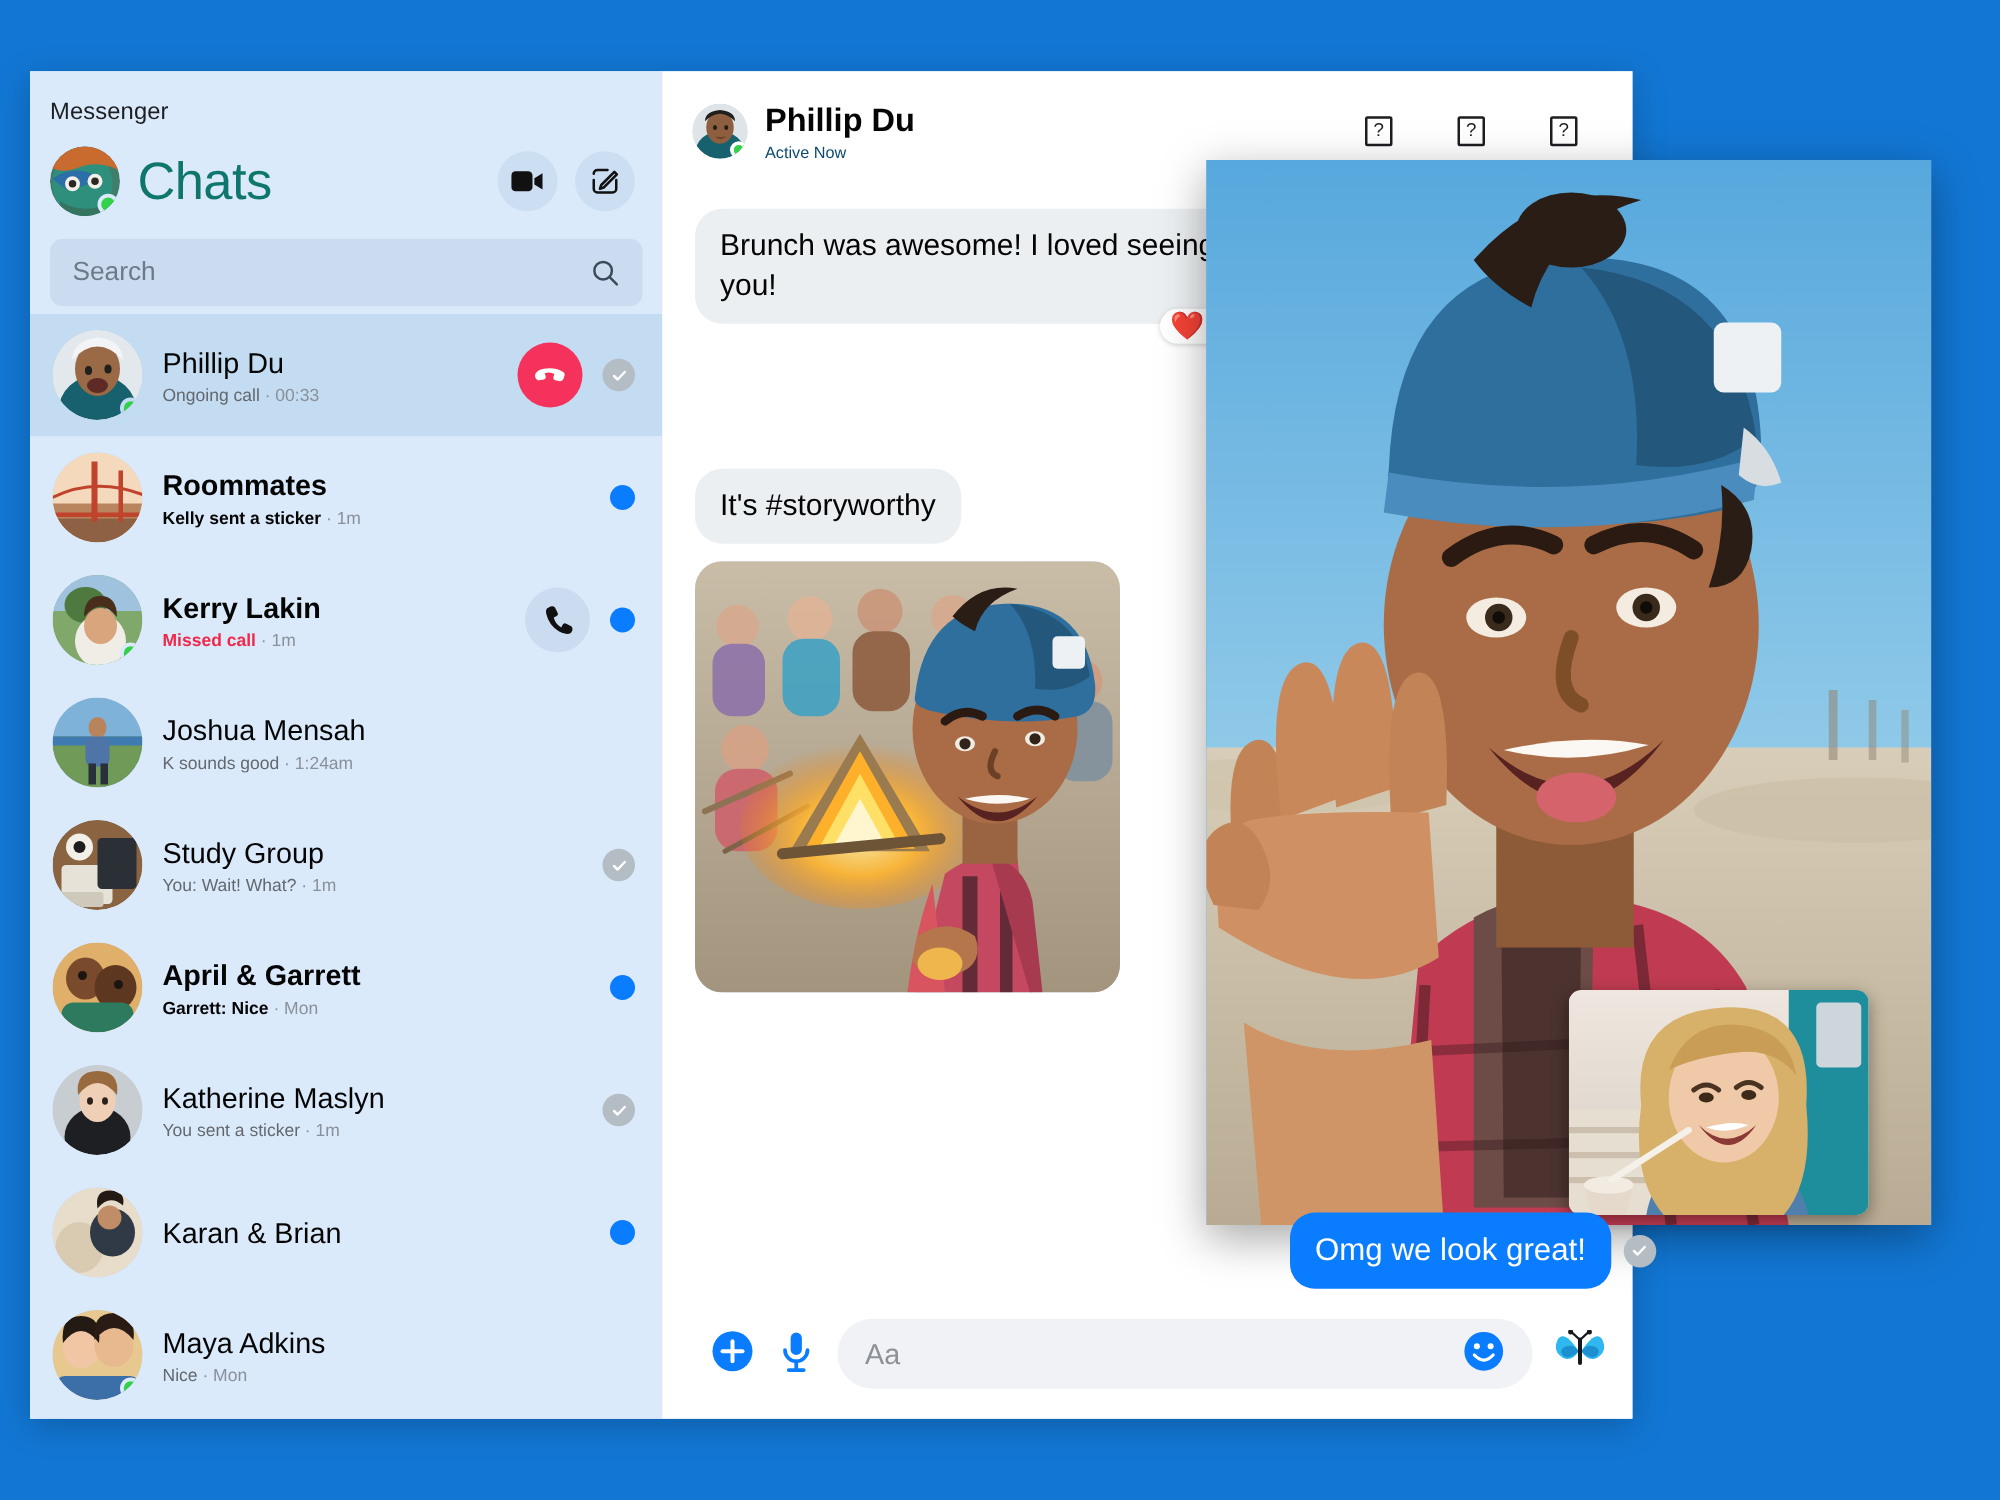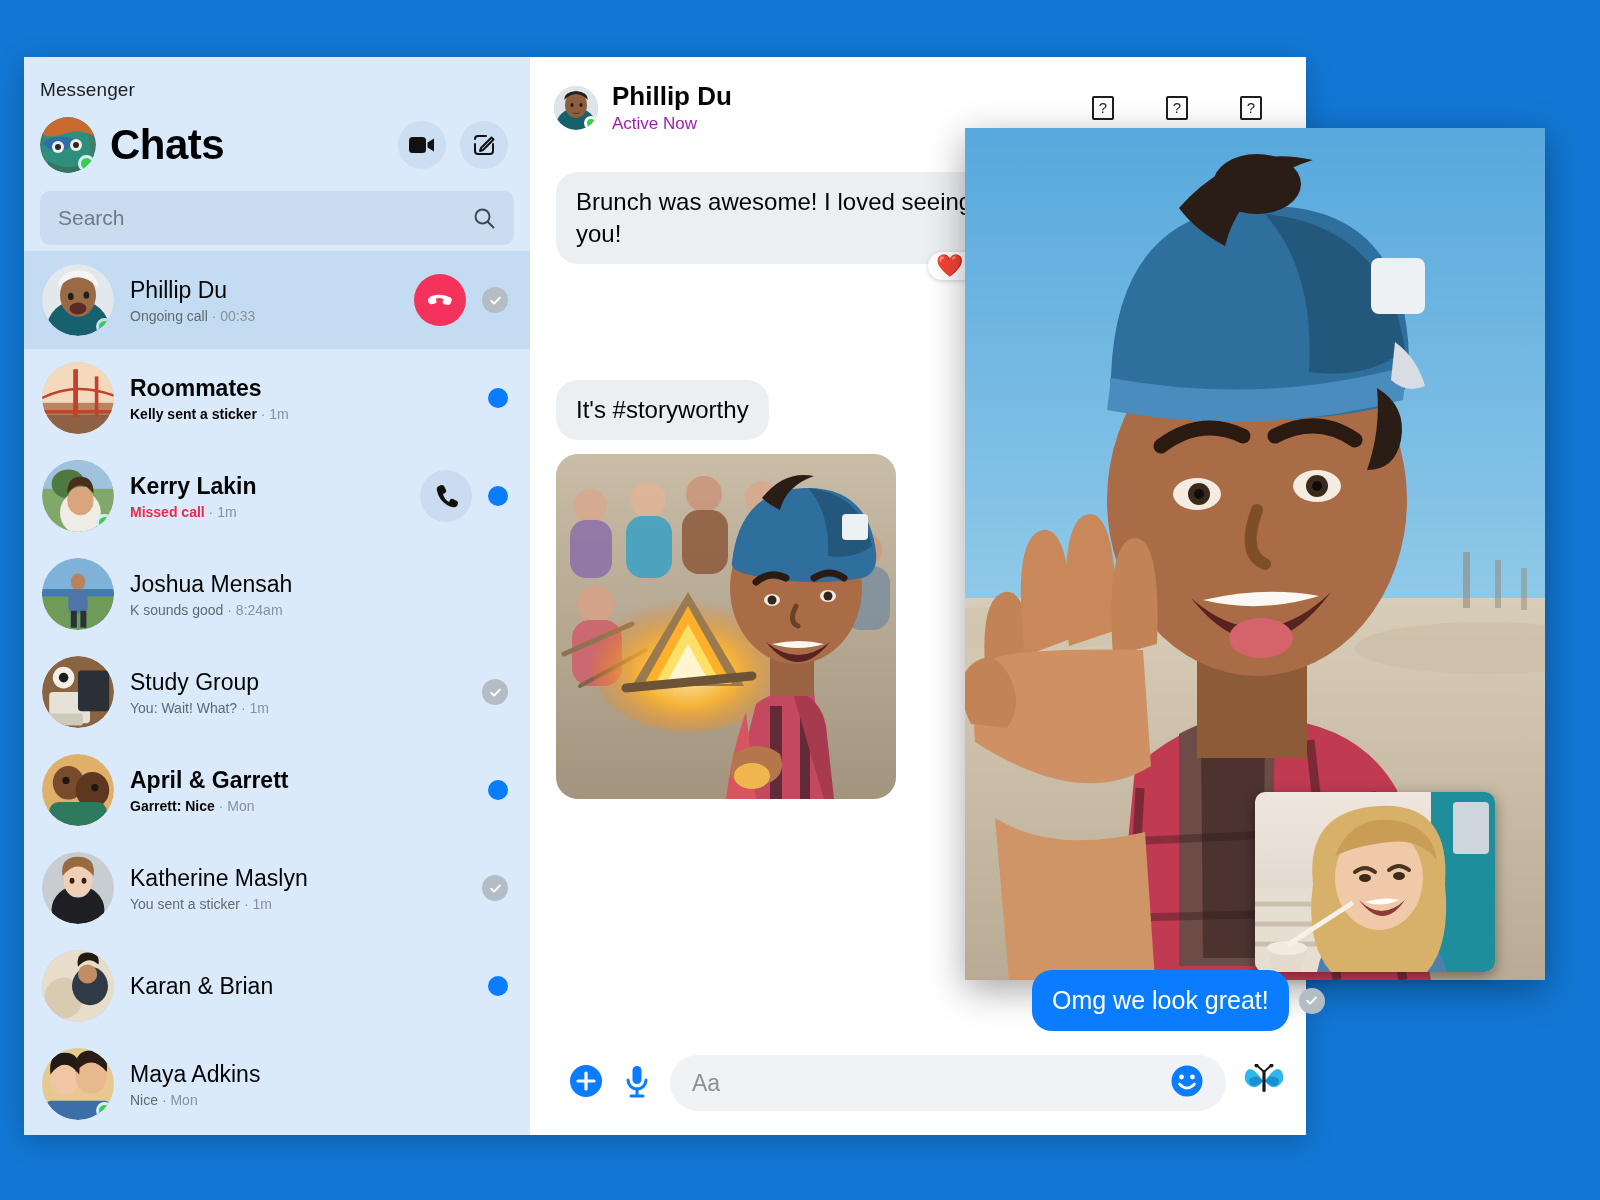--- a/index.html
+++ b/index.html
@@ -70,22 +70,22 @@
     width: 17px; height: 17px;
     border-radius: 50%;
     background: #31d14a;
     border: 3px solid #dbeafb;
   }
   .online-dot.on-white { border-color: #ffffff; }
   .online-dot.small { width: 14px; height: 14px; border-width: 3px; right: 0; bottom: 0; }
 
   .chats-title {
     font-size: 42px;
-    font-weight: bold;
-    color: #000000;
+    font-weight: normal;
+    color: #0f766e;
     letter-spacing: -.5px;
     flex: 1;
   }
   .hdr-btn {
     width: 48px; height: 48px;
     border-radius: 50%;
     background: #cbdef2;
     display: flex; align-items: center; justify-content: center;
     flex: none;
     border: none;
@@ -181,21 +181,21 @@
     position: relative;
     overflow: hidden;
   }
   .thread-header {
     display: flex;
     align-items: center;
     padding: 24px 22px 16px 24px;
     gap: 14px;
   }
   .th-name { font-size: 26px; font-weight: bold; color: #050505; }
-  .th-status { font-size: 17px; color: #a21caf; margin-top: 2px; }
+  .th-status { font-size: 13px; color: #0c4a6e; margin-top: 2px; }
   .th-actions {
     margin-left: auto;
     display: flex;
     align-items: center;
     gap: 52px;
     padding-right: 22px;
   }
   .tofu {
     display: inline-block;
     width: 22px; height: 24px;
@@ -489,21 +489,21 @@
                   <rect y="26" width="60" height="6" fill="#3f7bb0"></rect>
                   <ellipse cx="30" cy="20" rx="6" ry="7" fill="#b9835c"></ellipse>
                   <rect x="22" y="26" width="16" height="20" rx="5" fill="#4f74a8"></rect>
                   <rect x="24" y="44" width="5" height="14" fill="#2a2f3c"></rect>
                   <rect x="32" y="44" width="5" height="14" fill="#2a2f3c"></rect>
                 </g>
               </svg>
             </div>
             <div class="chat-text">
               <div class="chat-name">Joshua Mensah</div>
-              <div class="chat-sub">K sounds good <span class="dim">· 8:24am</span></div>
+              <div class="chat-sub">K sounds good <span class="dim">· 1:24am</span></div>
             </div>
             <div class="row-actions"></div>
           </div>
           <div class="chat-row">
             <div class="avatar av-72">
               <svg class="av-inner" viewBox="0 0 60 60">
                 <defs>
                   <clipPath id="cpa4">
                     <circle cx="30" cy="30" r="30"></circle>
                   </clipPath>

